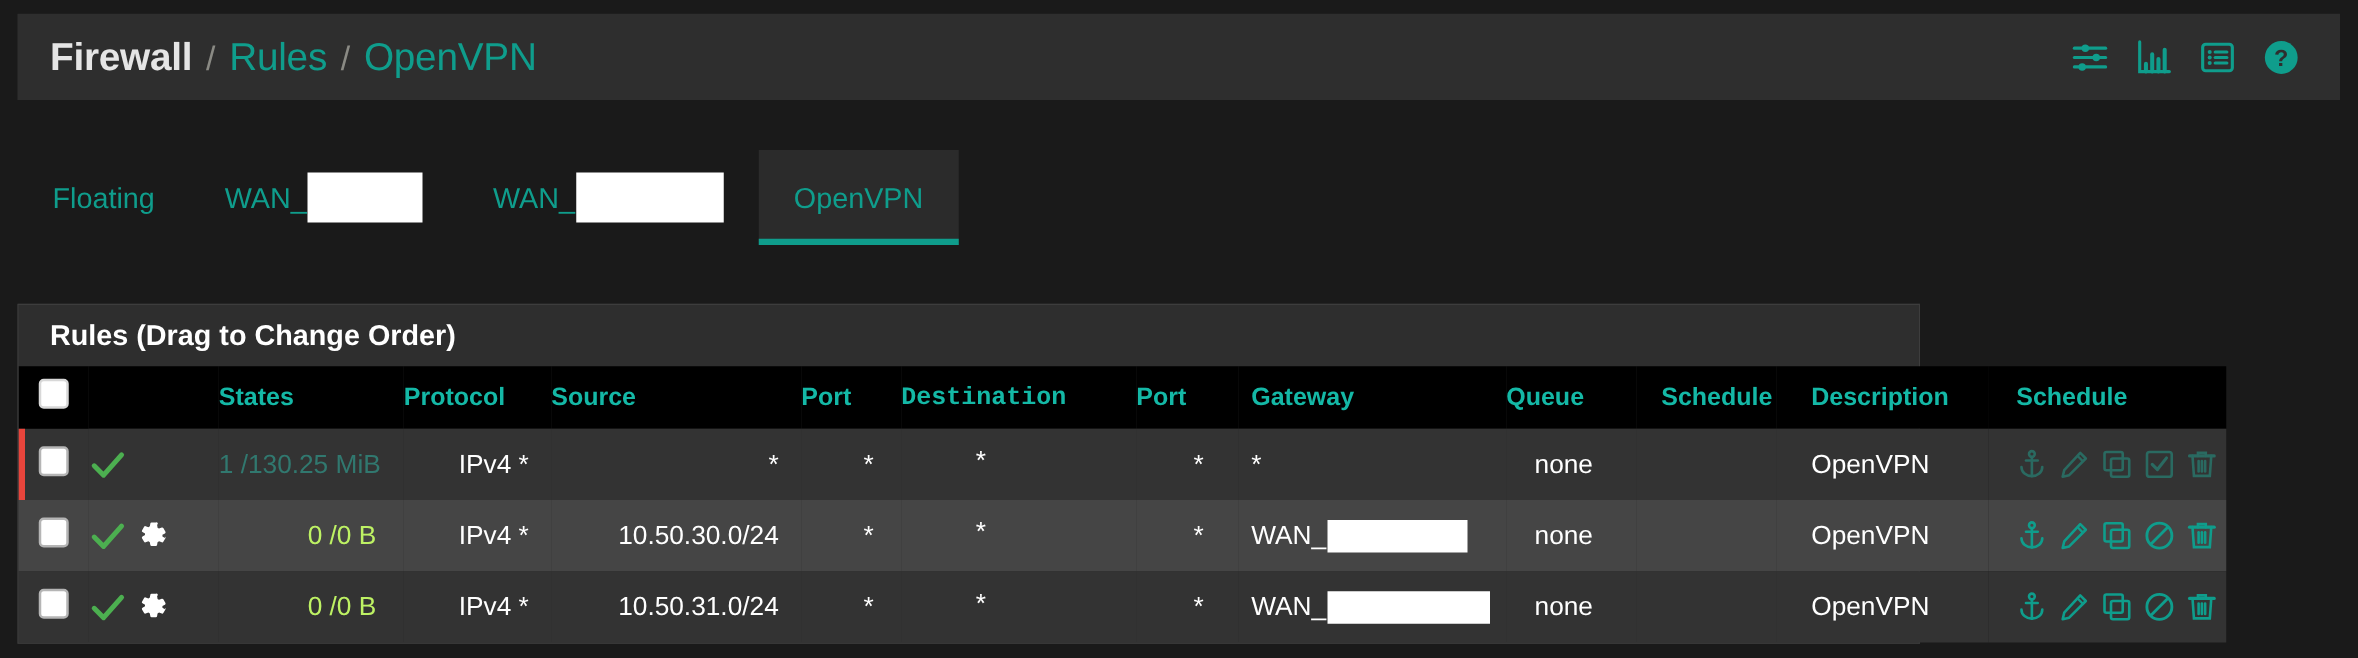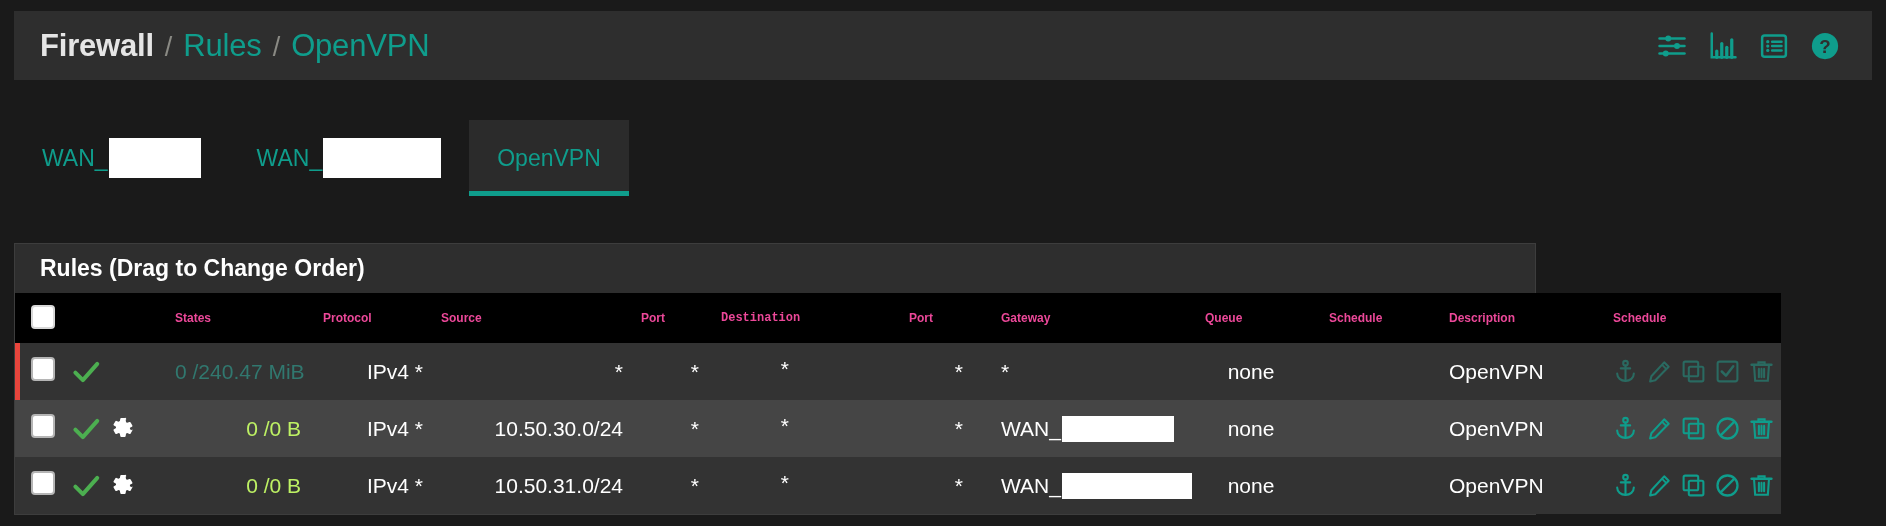--- a/index.html
+++ b/index.html
@@ -127,22 +127,22 @@
   }
 
   
   table.rules {
     width: 100%;
     border-collapse: collapse;
     table-layout: fixed;
   }
   table.rules thead tr { background: #000000; height: 50px; }
   table.rules thead th {
-    color: #ec4899;
-    font-size: 12px;
+    color: #14b8a6;
+    font-size: 20px;
     font-weight: bold;
     text-align: left;
     padding: 0;
     vertical-align: middle;
     white-space: nowrap;
   }
 
   table.rules tbody tr { height: 57px; }
   table.rules tbody tr.row-odd  { background: #333333; }
   table.rules tbody tr.row-even { background: #454545; }
@@ -262,20 +262,23 @@
       <svg viewBox="0 0 24 24">
         <circle cx="12" cy="12" r="10.5" fill="#0f9d8c"></circle>
         <text x="12" y="17.4" text-anchor="middle" font-family="Liberation Sans, sans-serif" font-size="15" font-weight="bold" fill="#2e2e2e">?</text>
       </svg>
     </span>
   </div>
 </div>
 
 <div class="tabs">
   <div class="tab">
+    <span class="tab-label">Floating</span>
+  </div>
+  <div class="tab">
     <span class="tab-label">WAN_</span>
       <span class="tab-redact" style="width:92px"></span>
   </div>
   <div class="tab">
     <span class="tab-label">WAN_</span>
       <span class="tab-redact" style="width:118px"></span>
   </div>
   <div class="tab active">
     <span class="tab-label">OpenVPN</span>
   </div>
@@ -315,21 +318,21 @@
         <td class="c-icons">
           <span class="icon-cluster">
             <span>
               <svg width="30" height="30" viewBox="0 0 24 24" fill="none" stroke="#4caf50" stroke-width="3.2" stroke-linecap="round" stroke-linejoin="round">
                 <polyline points="3.5,12.5 9.5,18.5 21,5.5"></polyline>
               </svg>
             </span>
           </span>
         </td>
         <td class="c-states">
-          <span class="states-val">0 /240.47 MiB</span>
+          <span class="states-val">1 /130.25 MiB</span>
         </td>
         <td class="c-proto">IPv4 *</td>
         <td class="c-src">*</td>
         <td class="c-port1">*</td>
         <td class="c-dst">*</td>
         <td class="c-port2">*</td>
         <td class="c-gw">
           <span class="gw-wrap">
             <span>*</span>
           </span>

